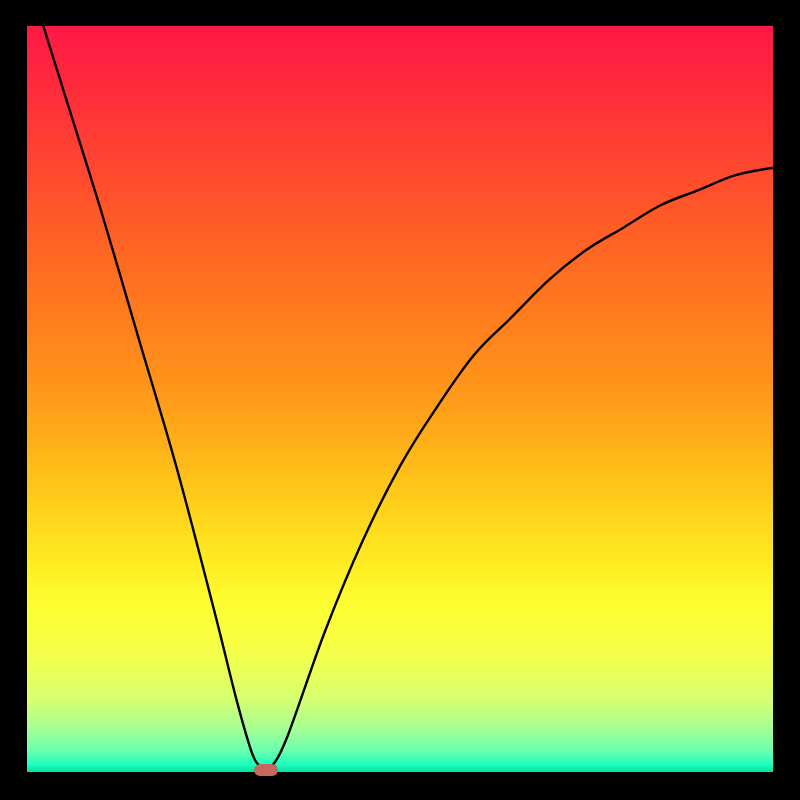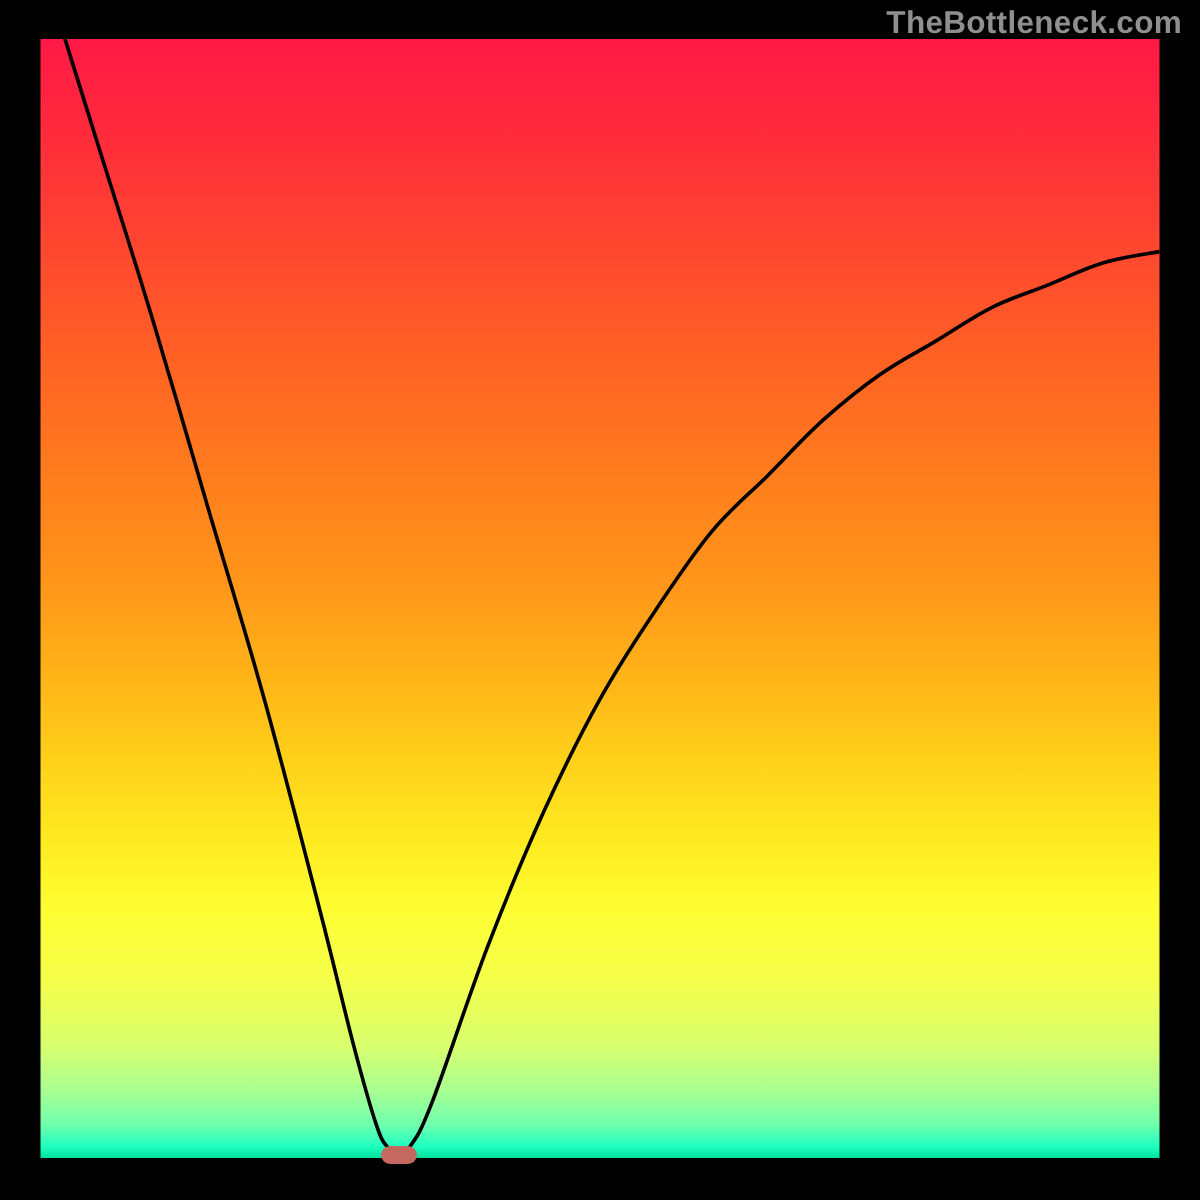--- a/index.html
+++ b/index.html
@@ -72,14 +72,13 @@
 
 <div class="container">
   <div class="plot-area"></div>
 
   <svg class="curve" viewBox="0 0 800 800">
     <path id="curve-path" fill="none" stroke="#000" stroke-width="2.4" d="M 27 -26.220000000000027 C 33.714 -4.735200000000027, 50.872000000000014 50.17039999999999, 64.30000000000001 93.13999999999999 C 77.72800000000001 136.1096, 88.17200000000001 168.18759999999997, 101.60000000000001 212.5 C 115.028 256.8124, 125.47199999999998 293.6648, 138.89999999999998 339.32000000000005 C 152.32799999999997 384.9752000000001, 162.77200000000002 417.79920000000004, 176.20000000000002 466.14000000000004 C 189.62800000000001 514.4808, 202.7576 566.2532, 213.5 607.88 C 224.2424 649.5068, 229.16600000000003 671.8868, 235.88000000000002 697.4 C 242.59400000000002 722.9132, 246.77159999999998 737.5348, 250.79999999999998 749.62 C 254.8284 761.7052, 255.57439999999997 761.183, 258.26 764.54 C 260.9456 767.8969999999999, 263.0344 768.27, 265.72 768.27 C 268.40560000000005 768.27, 269.15160000000003 770.5826, 273.18 764.54 C 277.2084 758.4974, 278.70039999999995 758.8704, 288.09999999999997 734.7 C 297.4996 710.5296000000001, 311.97200000000004 665.1728, 325.40000000000003 630.26 C 338.82800000000003 595.3471999999999, 349.272 570.2816, 362.7 540.74 C 376.128 511.1984, 386.572 490.3104000000001, 400 466.14000000000004 C 413.428 441.9696, 423.872 426.602, 437.3 406.46 C 450.728 386.318, 461.17199999999997 370.3536, 474.59999999999997 354.23999999999995 C 488.02799999999996 338.12639999999993, 498.47200000000004 330.368, 511.90000000000003 316.94 C 525.328 303.512, 535.7719999999999 291.7252, 549.1999999999999 279.64 C 562.6279999999999 267.5548, 573.072 259.1996000000001, 586.5 249.80000000000007 C 599.928 240.40040000000008, 610.3720000000001 235.47679999999997, 623.8000000000001 227.41999999999996 C 637.2280000000001 219.36319999999995, 647.672 211.75399999999996, 661.1 205.03999999999996 C 674.528 198.32599999999996, 684.972 195.49120000000002, 698.4 190.12 C 711.828 184.7488, 722.2719999999999 179.22839999999994, 735.6999999999999 175.19999999999993 C 749.1279999999999 171.17159999999993, 766.286 169.0828, 773 167.74"></path>
   </svg>
 
   <div id="min-marker" class="marker" style="left: 253.72px; top: 764px;"></div>
 
-  <div class="watermark">TheBottleneck.com</div>
 </div>
 
 </body></html>

